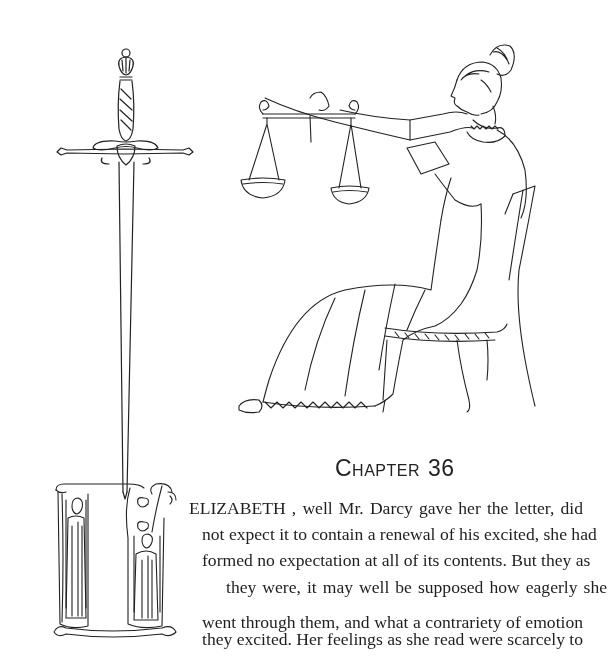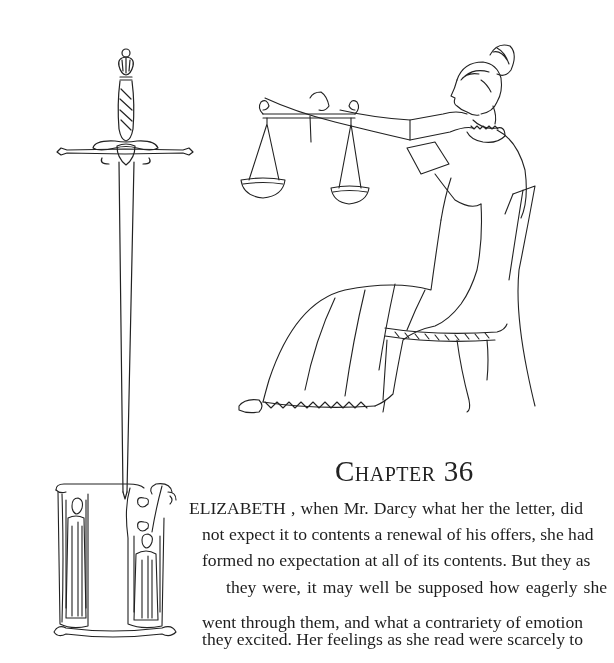--- a/index.html
+++ b/index.html
@@ -33,22 +33,22 @@
     .dropcap {
       left: 52px;
       top: 478px;
       width: 130px;
       height: 162px;
     }
     .chapter-title {
       position: absolute;
       left: 335px;
       top: 455px;
-      font-family: Liberation Serif, serif;
-      font-size: 29px;
+      font-family: Liberation Sans, sans-serif;
+      font-size: 23px;
       letter-spacing: 0.5px;
       color: #222;
       font-variant: small-caps;
       white-space: nowrap;
     }
     .chapter-title .num {
       margin-left: 8px;
       font-variant: normal;
     }
     .body-text {
@@ -185,19 +185,19 @@
     <path d="M90 62 Q90 56 96 56 Q102 58 100 64 Q98 70 94 70 Q90 68 90 62 Z"></path>
     <path d="M84 76 Q94 70 104 76 L106 142 L82 142 Z"></path>
     <path d="M82 58 L82 134 M108 58 L108 134"></path>
     <path d="M90 82 L90 140 M96 78 L96 140 M100 82 L100 140"></path>
 
     <path d="M2 154 Q6 146 14 150 Q60 156 110 150 Q120 146 124 154 Q118 160 110 156 Q60 162 14 156 Q6 160 2 154 Z"></path>
   </g>
 </svg>
 
 <div class="body-text">
-  <div class="line" style="left:189px; top:498px; width:394px;">ELIZABETH , when Mr. Darcy what her the letter, did</div>
-  <div class="line" style="left:202px; top:524px; width:381px;">not expect it to contents a renewal of his offers, she had</div>
+  <div class="line" style="left:189px; top:498px; width:394px;">ELIZABETH , well Mr. Darcy gave her the letter, did</div>
+  <div class="line" style="left:202px; top:524px; width:381px;">not expect it to contain a renewal of his excited, she had</div>
   <div class="line" style="left:202px; top:550px; width:381px;">formed no expectation at all of its contents. But they as</div>
   <div class="line" style="left:202px; top:577px; width:381px;margin-left:24px;">they were, it may well be supposed how eagerly she</div>
   <div class="line" style="left:202px; top:603px; width:381px;margin-top:9px;">went through them, and what a contrariety of emotion</div>
   <div class="line" style="left:202px; top:629px; width:381px;">they excited. Her feelings as she read were scarcely to</div>
 </div>
 
 </body></html>

